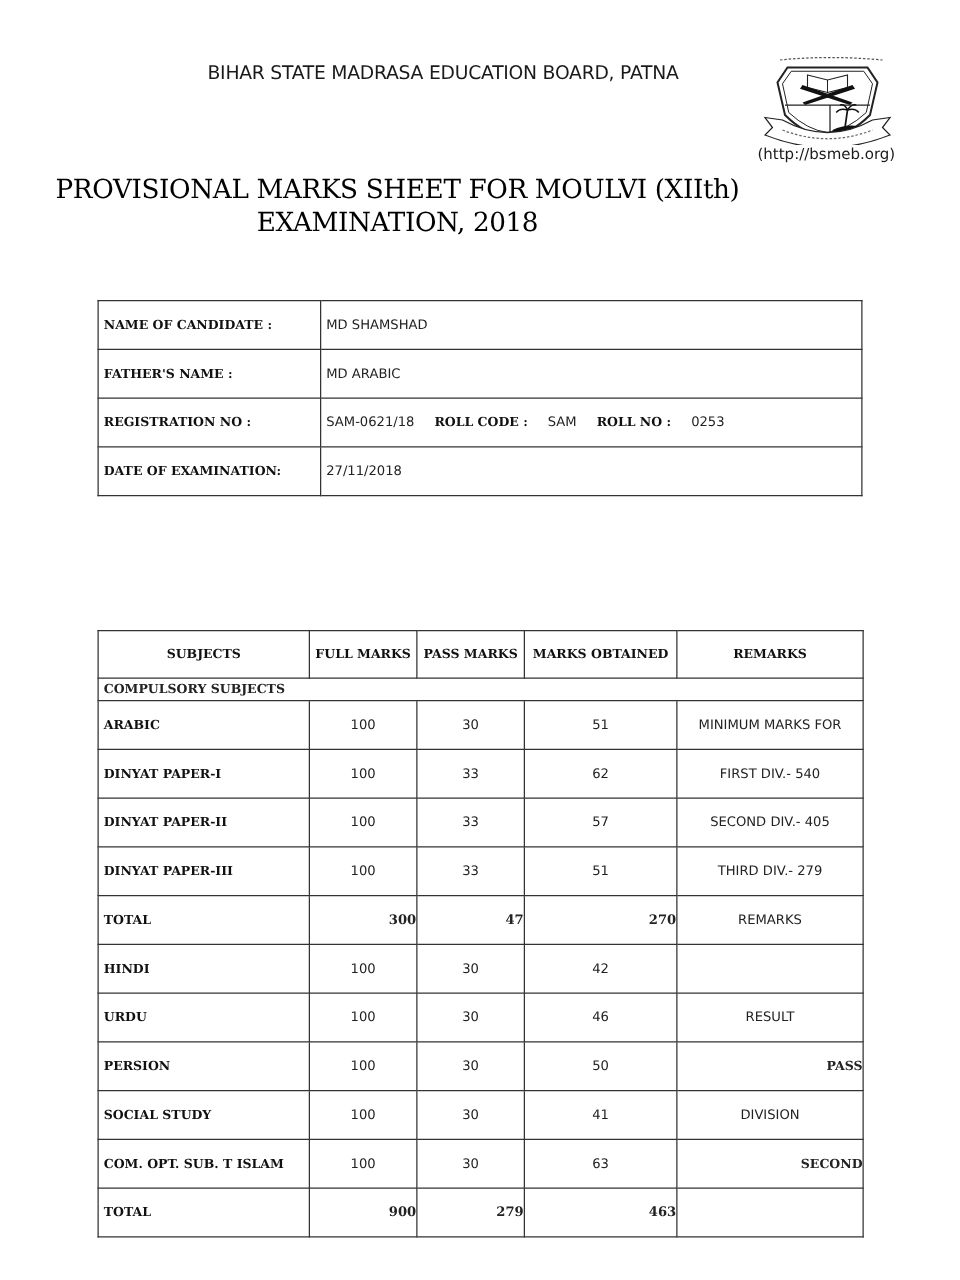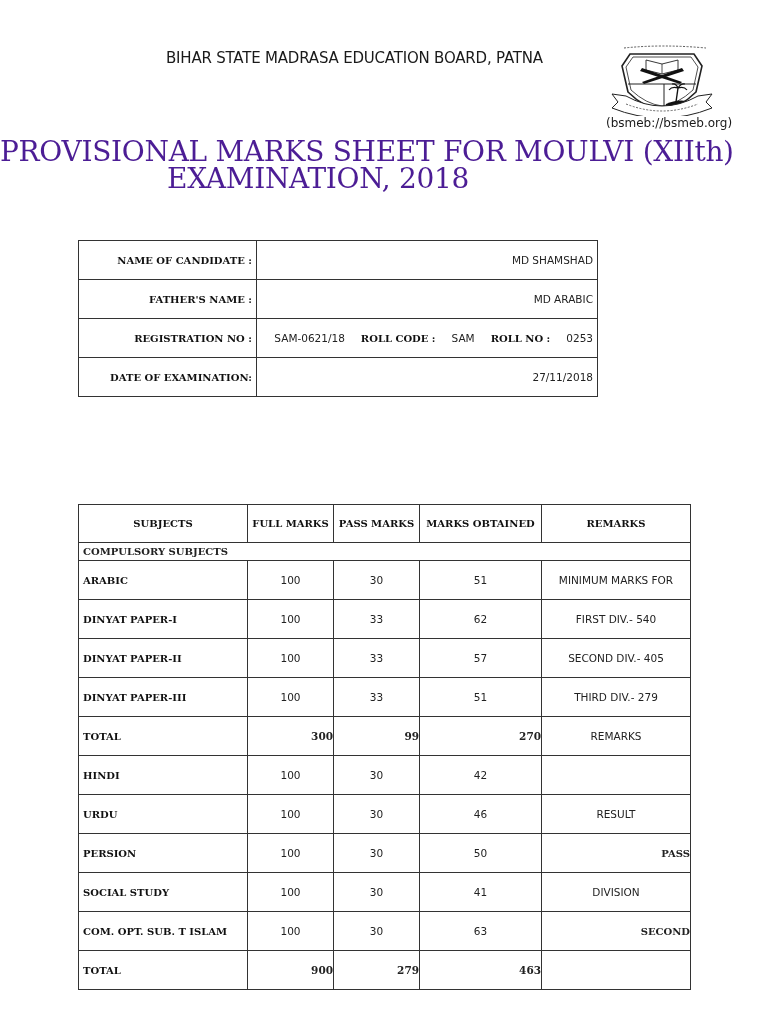--- a/index.html
+++ b/index.html
@@ -14,28 +14,28 @@
     }
     .logo { position: absolute; left: 606px; top: 44px; width: 112px; height: 72px; }
     .website {
       position: absolute; left: 606px; top: 116px;
       font-family: "DejaVu Sans", "Liberation Sans", sans-serif;
       font-size: 12px; color: #1a1a1a; white-space: nowrap;
     }
     .title {
       position: absolute; left: 0; top: 138px; width: 636px;
       text-align: center; font-family: "DejaVu Serif", "Liberation Serif", serif;
-      font-size: 28px; line-height: 27px; color: #4c1d95; letter-spacing: -0.3px;
+      font-size: 21px; line-height: 27px; color: #000000; letter-spacing: -0.3px;
     }
     .title div { white-space: nowrap; }
 
     table { border-collapse: collapse; position: absolute; left: 78px; table-layout: fixed; }
     td, th { border: 1.3px solid #333; font-family: "DejaVu Sans", "Liberation Sans", sans-serif; font-size: 10.5px; color: #222; }
 
-    .info-table { top: 240px; width: 520px; text-align: right; }
+    .info-table { top: 240px; width: 612px; }
     .info-table td { height: 39px; padding: 0 4px; vertical-align: middle; }
     .info-table td.lbl { width: 178px; font-weight: bold; font-family: "DejaVu Serif", "Liberation Serif", serif; font-size: 10px; color: #111; }
     .info-table td.val { font-weight: normal; }
     .inline-lbl { font-weight: bold; font-family: "DejaVu Serif", "Liberation Serif", serif; font-size: 10px; color: #111; margin: 0 16px 0 16px; }
     .inline-val { margin-left: 0; }
 
     .marks-table { top: 504px; width: 612px; }
     .marks-table th { height: 38px; font-weight: bold; font-family: "DejaVu Serif", "Liberation Serif", serif; font-size: 10px; text-align: center; color: #111; }
     .marks-table td { height: 39px; text-align: center; vertical-align: middle; margin-top: 13px; }
     .marks-table td.subj { text-align: left; padding-left: 4px; font-weight: bold; font-family: "DejaVu Serif", "Liberation Serif", serif; font-size: 10px; color: #111; }
@@ -69,21 +69,21 @@
   <path d="M40 44 A8 8 0 1 0 48 58 A6 6 0 1 1 40 44 Z" fill="#111"></path>
 
   <line x1="72" y1="44" x2="70" y2="58" stroke="#111" stroke-width="1.4"></line>
   <path d="M72 44 Q66 42 63 46 M72 44 Q78 42 81 46 M72 44 Q70 39 66 40 M72 44 Q75 39 79 40" stroke="#111" stroke-width="1.2" fill="none"></path>
   <path d="M60 60 Q72 54 86 58 L80 62 Q70 64 60 62 Z" fill="#111"></path>
 
   <path d="M6 50 L20 52 Q56 72 92 52 L106 50 L100 58 L106 64 Q56 84 6 64 L12 58 Z" fill="#fff" stroke="#222" stroke-width="1"></path>
   <path d="M20 60 Q56 74 92 60" stroke="#666" stroke-width="1" fill="none" stroke-dasharray="2 1.5"></path>
 </svg>
 
-<div class="website">(bsmeb://bsmeb.org)</div>
+<div class="website">(http://bsmeb.org)</div>
 
 <div class="title">
   <div>PROVISIONAL MARKS SHEET FOR MOULVI (XIIth)</div>
   <div>EXAMINATION, 2018</div>
 </div>
 
 <table class="info-table">
   <tbody>
       <tr>
     <td class="lbl">NAME OF CANDIDATE :</td>
@@ -147,21 +147,21 @@
   <tr>
     <td class="subj">DINYAT PAPER-III</td>
     <td>100</td>
     <td>33</td>
     <td>51</td>
     <td class="rem">THIRD DIV.- 279</td>
   </tr>
   <tr>
     <td class="subj">TOTAL</td>
     <td class="bold">300</td>
-    <td class="bold">99</td>
+    <td class="bold">47</td>
     <td class="bold">270</td>
     <td class="rem">REMARKS</td>
   </tr>
   <tr>
     <td class="subj">HINDI</td>
     <td>100</td>
     <td>30</td>
     <td>42</td>
     <td class="rem"></td>
   </tr>

